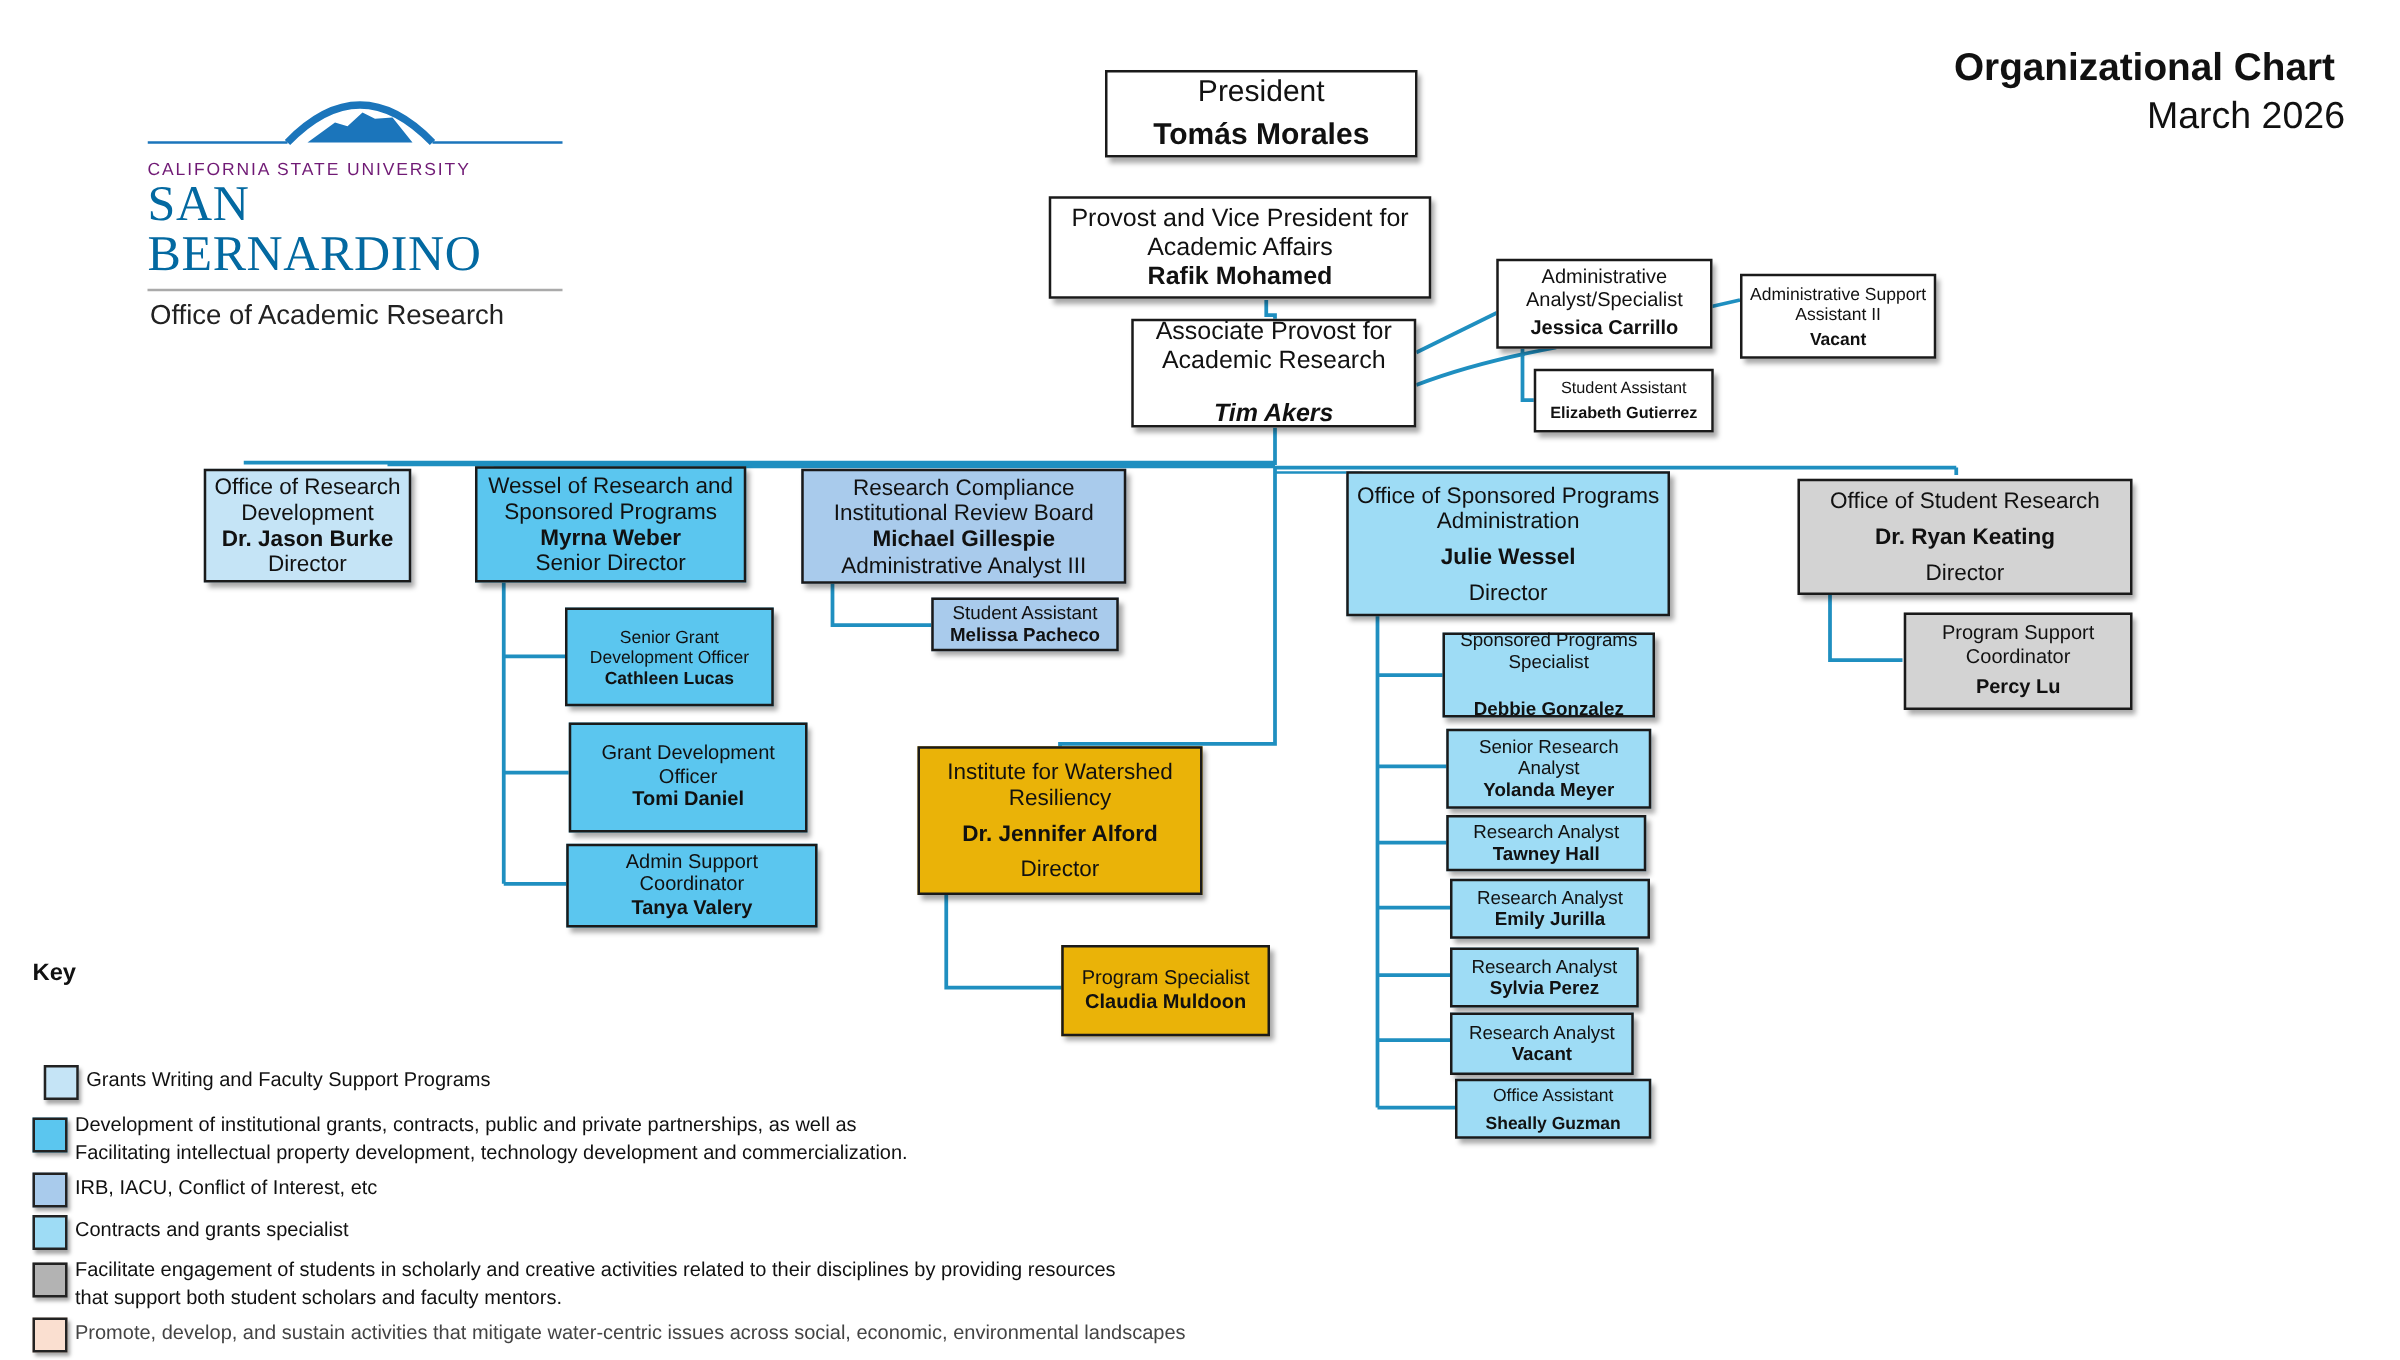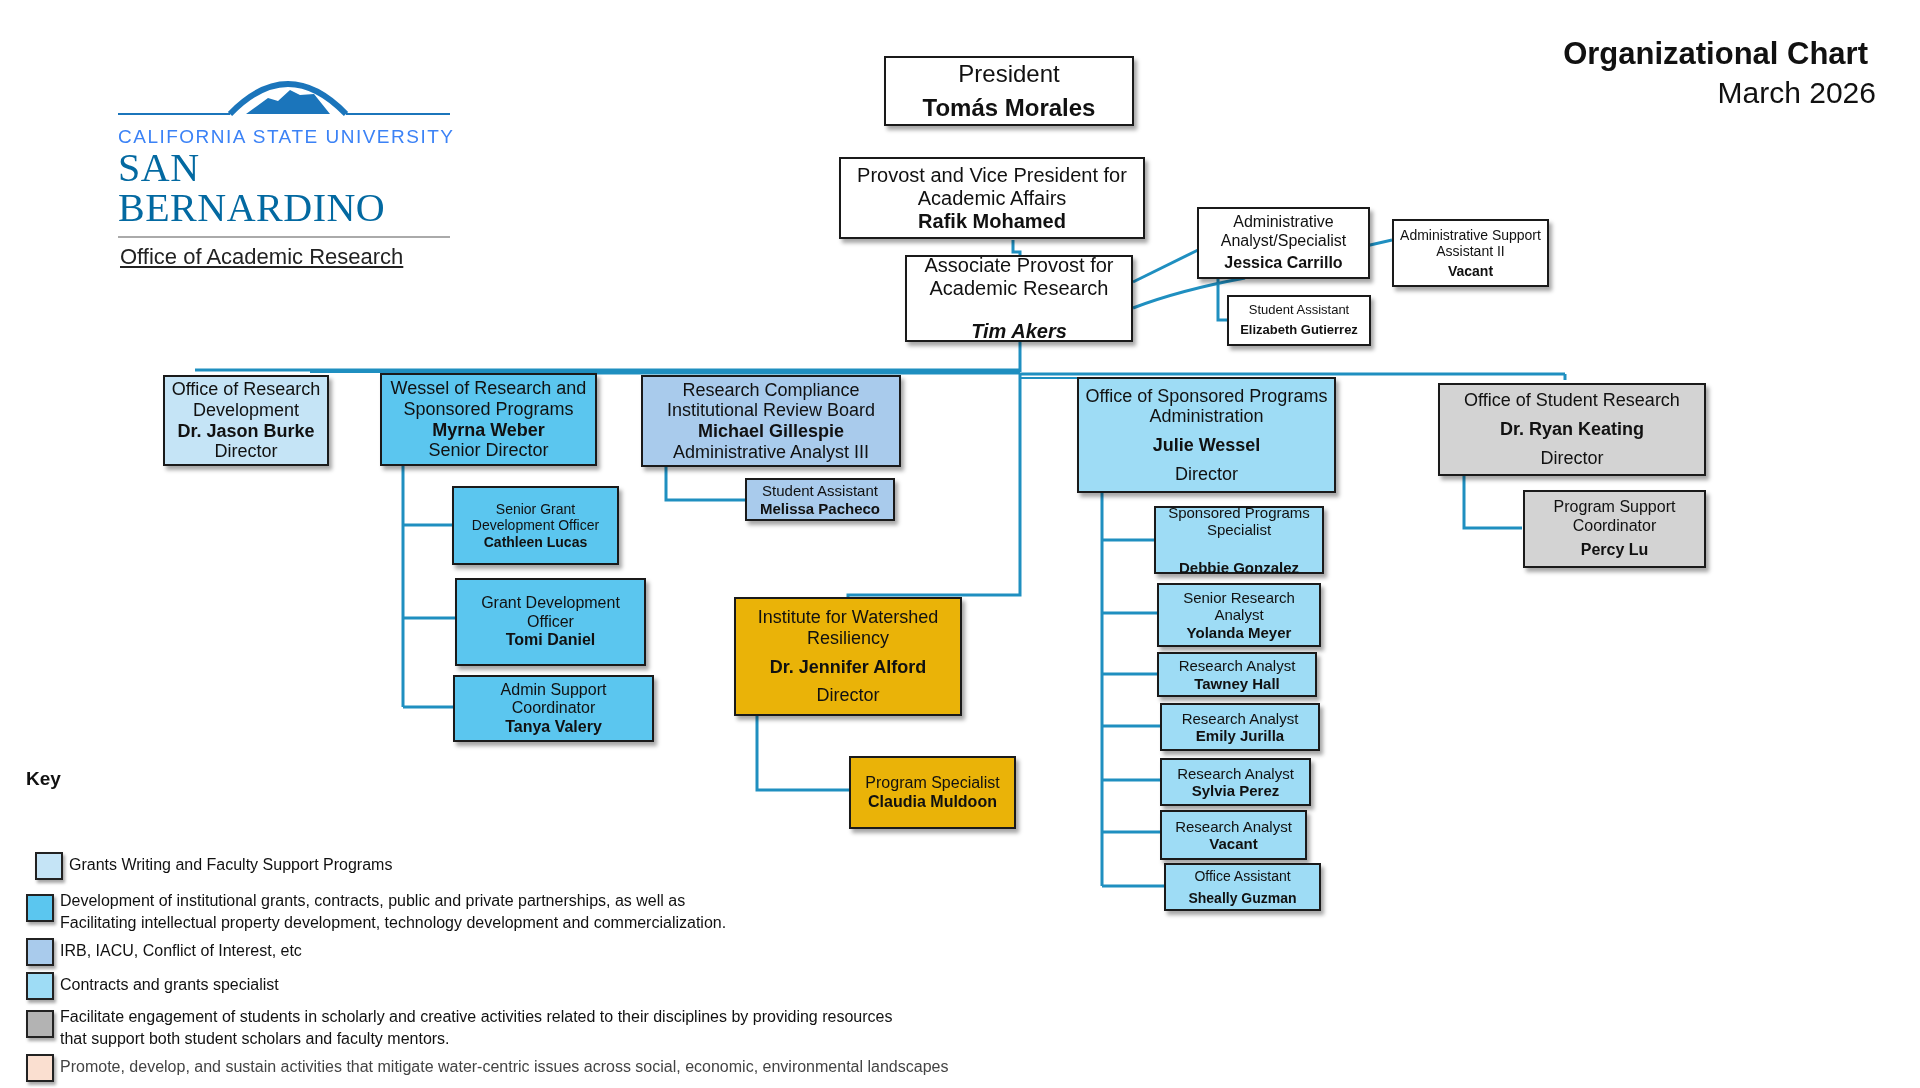--- a/index.html
+++ b/index.html
@@ -16,24 +16,24 @@
   .dk { background:#5bc6ef; }
   .irb { background:#a9cbec; }
   .sp { background:#9edcf5; }
   .gray { background:#d3d3d3; }
   .peach { background:#eab308; }
   svg.lines { position:absolute; left:0; top:0; }
   .title { position:absolute; right:52px; top:36px; text-align:right; }
   .title .h { font-weight:bold; font-size:31px; }
   .title .d { font-size:30px; margin-top:4px; margin-right:-8px; }
   .logo { position:absolute; left:118px; top:68px; width:340px; }
-  .logo .csu { font-family:"Liberation Sans", sans-serif; color:#3b82f6; font-size:19px; letter-spacing:1.5px; margin-top:2px; }
+  .logo .csu { font-family:"Liberation Sans", sans-serif; color:#701a75; font-size:14px; letter-spacing:1.5px; margin-top:2px; }
   .logo .sb { font-family:"Liberation Serif", serif; color:#0369a1; font-size:40px; line-height:1; letter-spacing:0.5px; }
   .logo .rule { height:2px; background:#aaa; margin:8px 0 6px 0; width:332px; }
-  .logo .oar { font-size:22px; color:#222; padding-left:2px;text-decoration:underline; }
+  .logo .oar { font-size:22px; color:#222; padding-left:2px; }
   .key { position:absolute; left:26px; top:768px;text-align:right; }
   .key .kh { font-size:19px; font-weight:bold; margin-bottom:10px; }
   .krow { position:absolute; left:0; display:flex; align-items:flex-start; }
   .sw { width:28px; height:28px; box-sizing:border-box; border:2px solid #222; box-shadow:2px 3px 3px rgba(0,0,0,0.35); margin-right:6px; flex:none; }
   .kt { font-size:16px; line-height:22px; font-family:"Liberation Sans Narrow","Liberation Sans", sans-serif; }
 </style>
 </head>
 <body>
 
 <svg class="lines" width="1920" height="1088">

